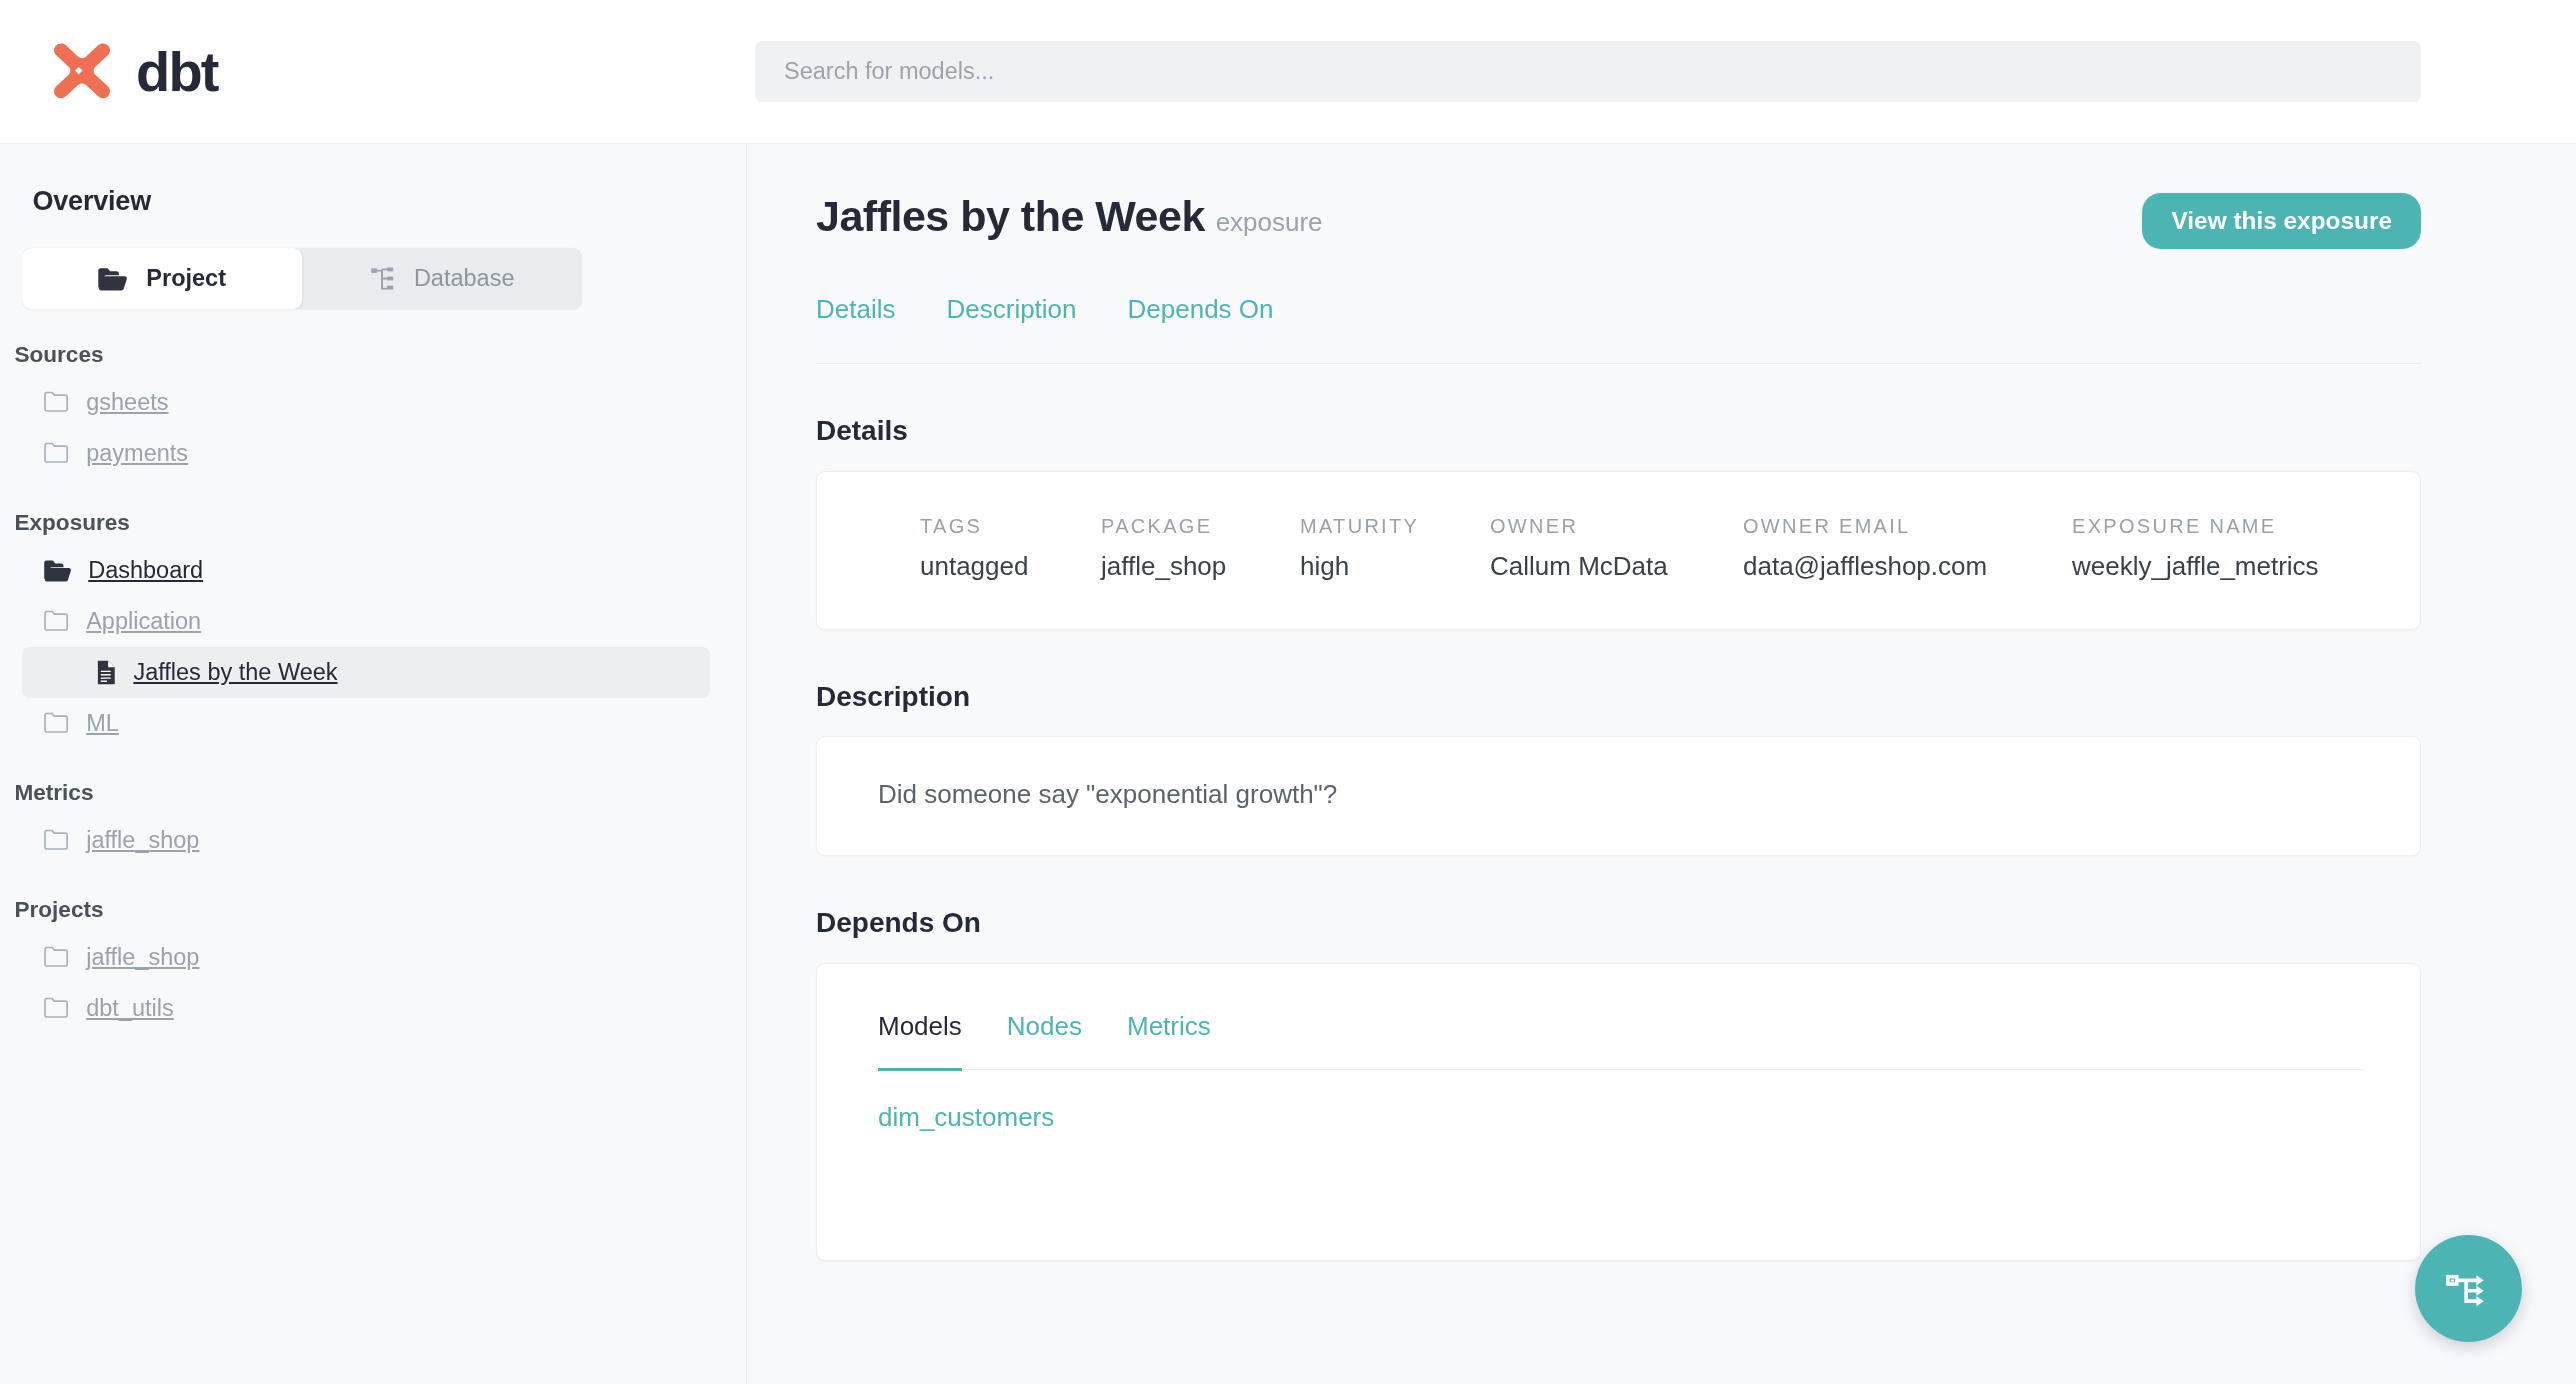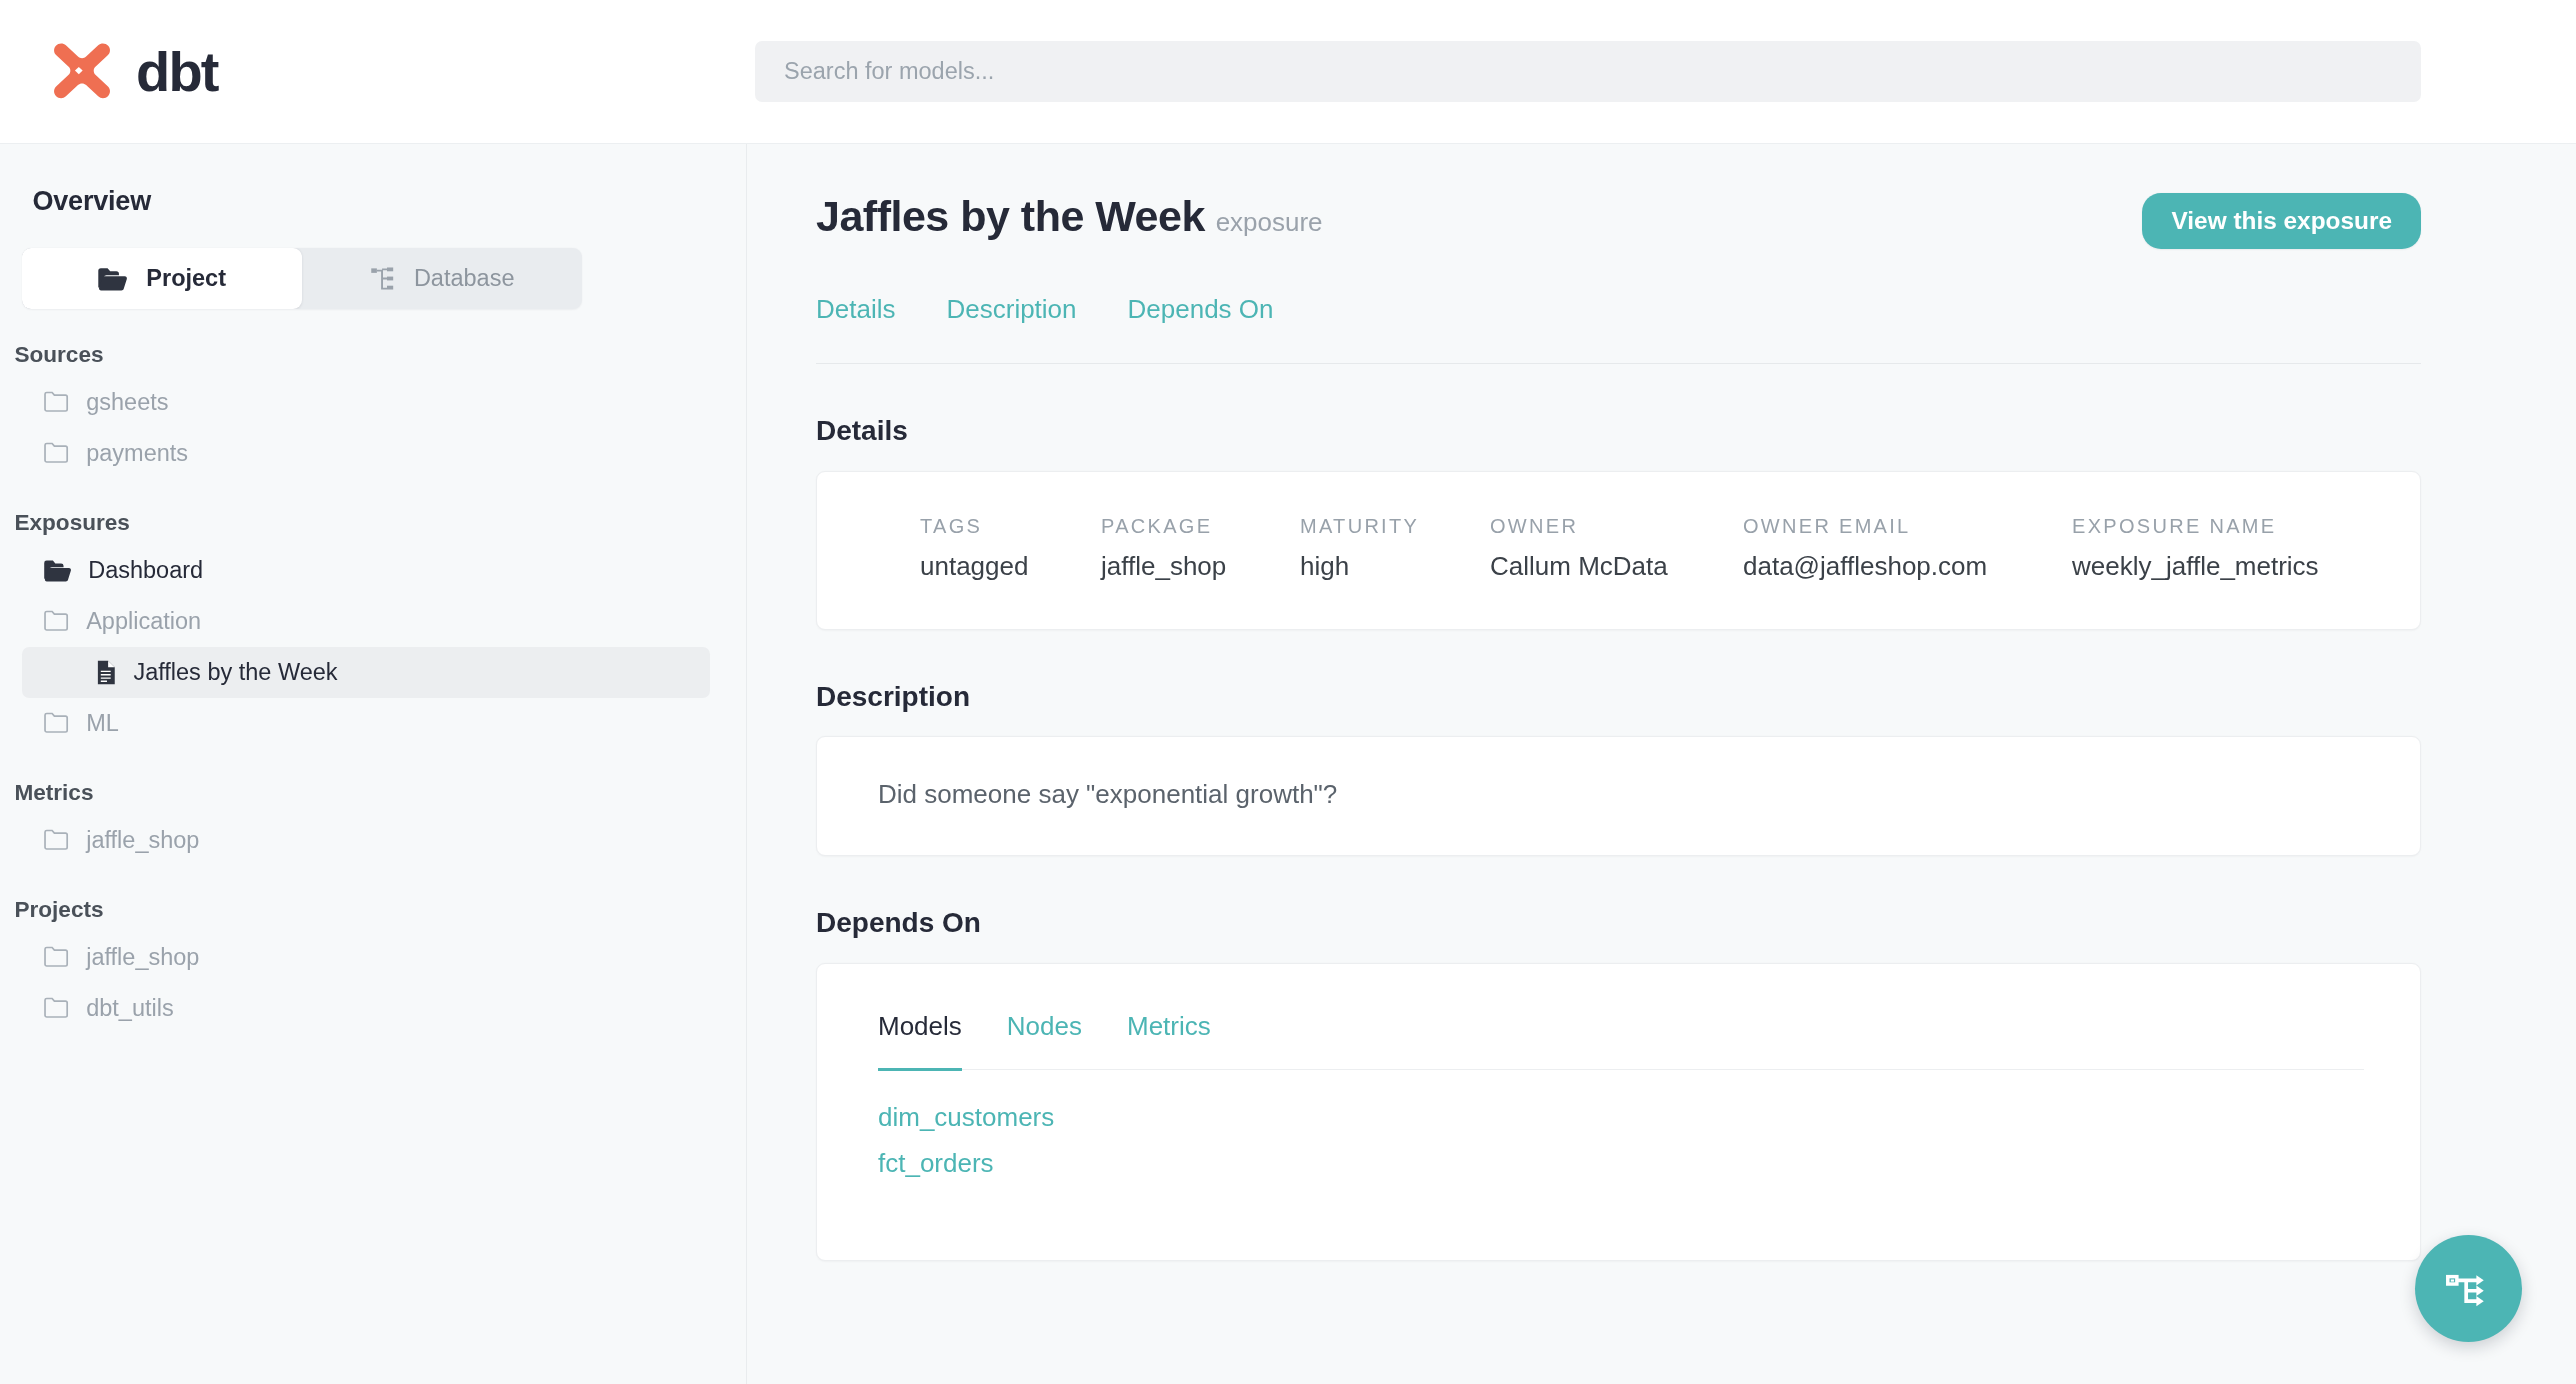--- a/index.html
+++ b/index.html
@@ -145,20 +145,21 @@
     display: flex;
     align-items: center;
     gap: 16.2px;
     height: 51px;
     padding-left: 43px;
     font-size: 23.5px;
     color: #9aa2ab;
     cursor: pointer;
     border-radius: 7.2px;
     margin-right: 21.7px;
+    text-decoration: underline;
   }
 
   .tree-row.open { color: #262a38; }
 
   .tree-row.child {
     padding-left: 72px;
     margin-left: 21.7px;
     margin-right: 36px;
   }
 
@@ -499,21 +500,20 @@
       </div>
 
       <div class="section-head">Depends On</div>
       <div class="card depends-card">
         <div class="tabs">
           <a class="tab active">Models</a>
           <a class="tab">Nodes</a>
           <a class="tab">Metrics</a>
         </div>
         <a class="model-link">dim_customers</a>
-        <a class="model-link">fct_orders</a>
       </div>
 
       <button class="fab">
         <svg width="52" height="52" viewBox="0 0 24 24">
           <rect x="2.2" y="6.3" width="4.2" height="3.4" fill="none" stroke="#ffffff" stroke-width="1.6"></rect>
           <rect x="3.6" y="7.6" width="1.5" height="1" fill="#ffffff"></rect>
           <path d="M6.4 8h4.3v9.6h5.2M10.7 12.8h5.2M10.7 8h5.2" stroke="#ffffff" stroke-width="1.7" fill="none" stroke-linejoin="miter"></path>
           <path d="M15.4 5.6l3.4 2.4-3.4 2.4z" fill="#ffffff"></path>
           <path d="M15.4 10.4l3.4 2.4-3.4 2.4z" fill="#ffffff"></path>
           <path d="M15.4 15.2l3.4 2.4-3.4 2.4z" fill="#ffffff"></path>

